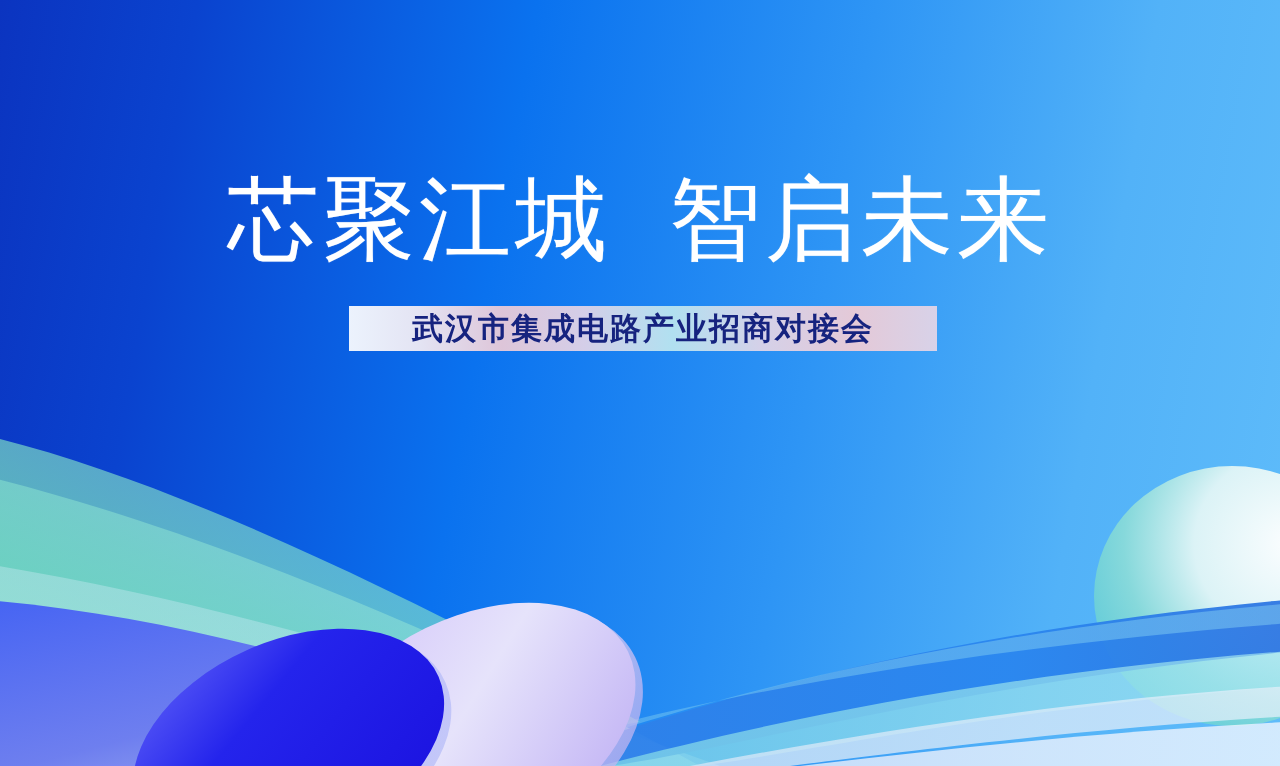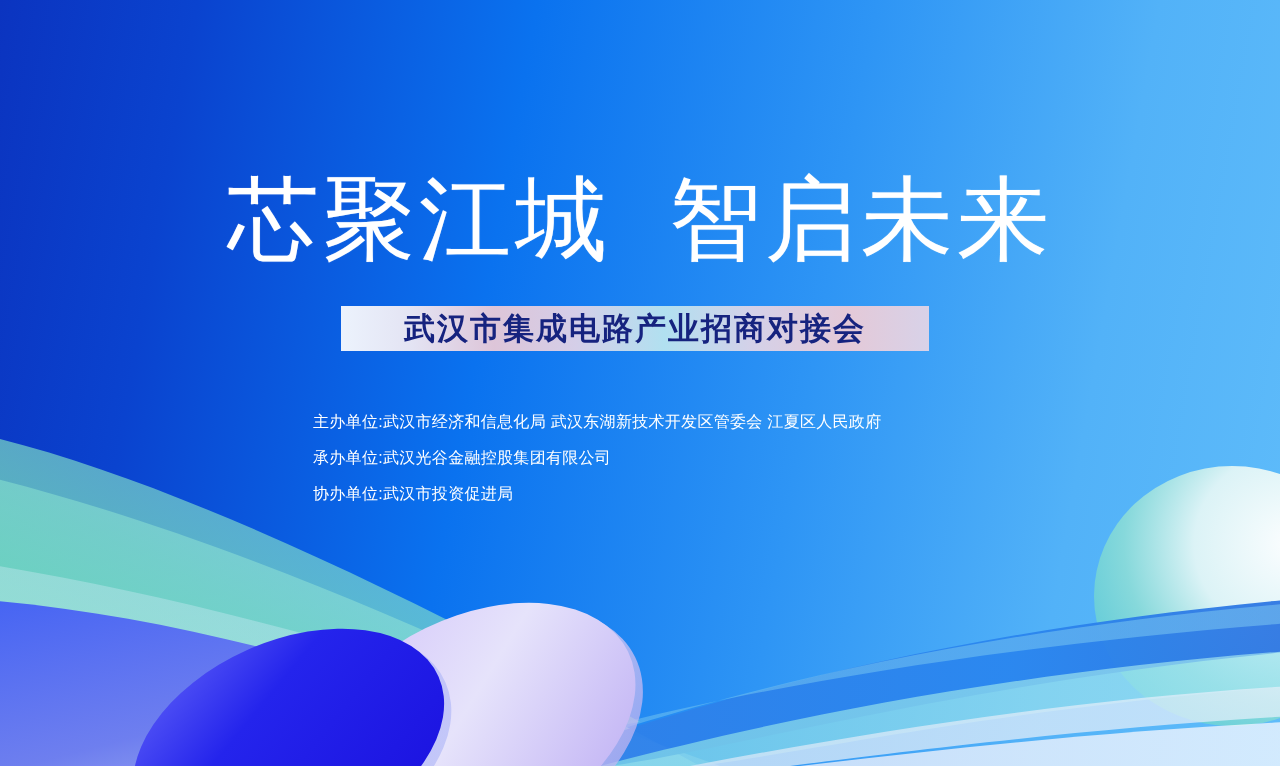--- a/index.html
+++ b/index.html
@@ -54,21 +54,21 @@
     letter-spacing: 4px;
     white-space: nowrap;
     text-shadow: 0 0 1px rgba(255,255,255,0.55);
   }
   .headline .seg { display: inline-block; }
   .headline .gap { display: inline-block; width: 58px; }
 
   .subtitle-wrap {
     position: absolute;
     top: 306px;
-    left: 341px;
+    left: 349px;
     width: 588px;
     height: 45px;
     background: linear-gradient(90deg,
         rgba(255,255,255,0.92) 0%,
         rgba(246,238,244,0.92) 12%,
         rgba(244,206,214,0.90) 26%,
         rgba(233,215,231,0.90) 40%,
         rgba(193,234,240,0.90) 55%,
         rgba(231,216,231,0.90) 70%,
         rgba(243,205,213,0.92) 86%,
@@ -210,20 +210,15 @@
   <div class="content">
 
     <div class="headline">
       <span class="seg">芯聚江城</span><span class="gap"></span><span class="seg">智启未来</span>
     </div>
 
     <div class="subtitle-wrap">
       <div class="subtitle">武汉市集成电路产业招商对接会</div>
     </div>
 
-    <div class="orgs">
-      <div class="line">主办单位:武汉市经济和信息化局  武汉东湖新技术开发区管委会  江夏区人民政府</div>
-      <div class="line">承办单位:武汉光谷金融控股集团有限公司</div>
-      <div class="line">协办单位:武汉市投资促进局</div>
-    </div>
 
   </div>
 </div>
 
 </body></html>

